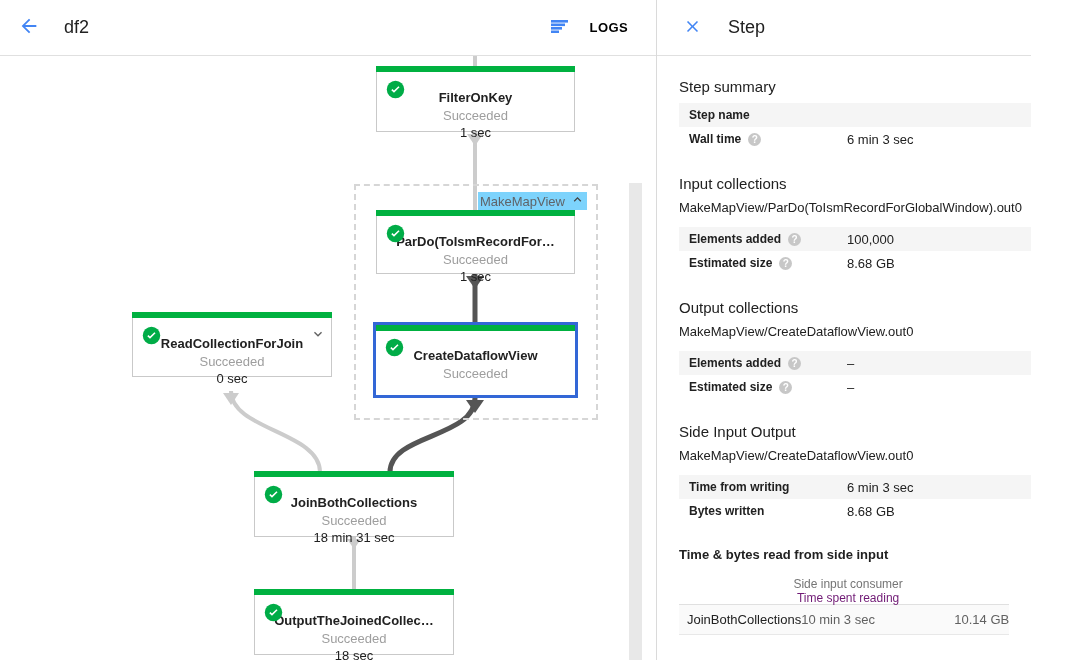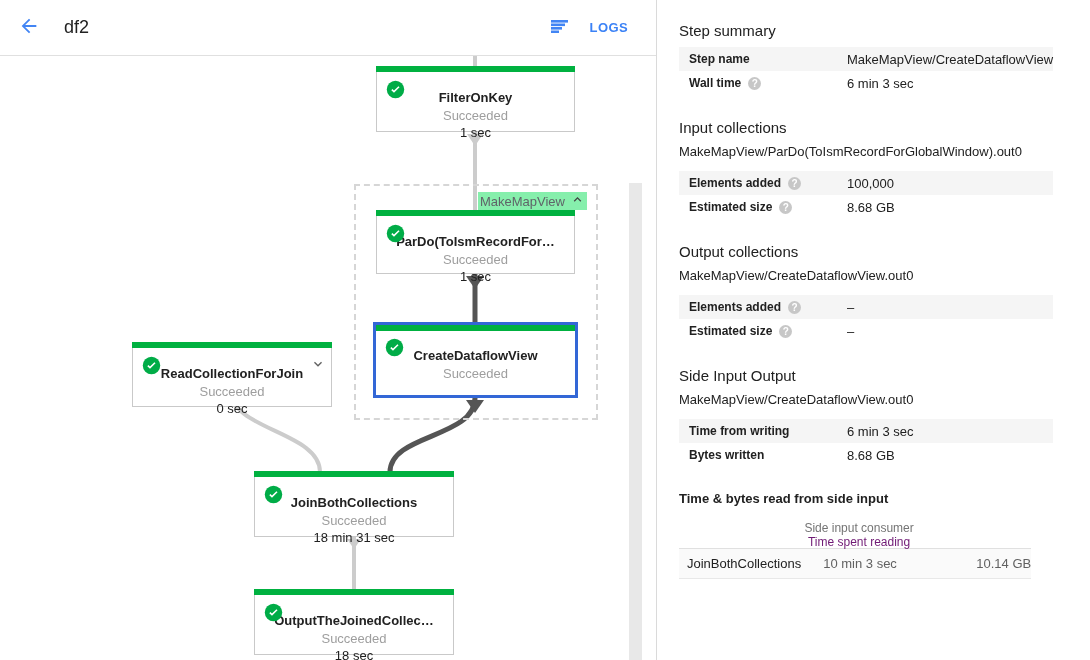--- a/index.html
+++ b/index.html
@@ -6,30 +6,30 @@
   html,body { width:1090px; height:660px; overflow:hidden; background:#fff;
               font-family:"Liberation Sans", sans-serif; }
   .app { display:flex; width:888px; height:660px; position:relative; }
 
   
   .left-pane { width:656px; position:relative; flex:0 0 656px; }
   .graph-header { height:56px; border-bottom:1px solid #e0e0e0; display:flex; align-items:center; background:#fff; }
   .back-btn { margin-left:16px; width:26px; height:26px; border:none; background:none; cursor:pointer; display:flex; align-items:center; justify-content:center; }
   .job-title { margin-left:22px; font-size:18px; color:#212121; }
   .logs-btn { margin-left:auto; margin-right:28px; border:none; background:none; cursor:pointer;
-              display:flex; align-items:center; gap:22px; color:#3b82f6; font-weight:bold;
+              display:flex; align-items:center; gap:22px; color:#000000; font-weight:bold;
               font-size:13px; letter-spacing:.4px; font-family:"Liberation Sans",sans-serif; }
 
   .graph-canvas { position:absolute; top:56px; left:0; width:656px; height:604px; overflow:hidden; background:#fff; }
   .edges { position:absolute; inset:0; }
 
   .group-box { position:absolute; left:354px; top:128px; width:244px; height:236px;
                border:2px dashed #d6d6d6; }
   .group-label { position:absolute; top:6px; right:9px; display:flex; align-items:center; gap:5px;
-                 font-size:13px; color:#5f6368; cursor:pointer; background:#86efac; padding:0 2px; }
+                 font-size:13px; color:#5f6368; cursor:pointer; background:#7dd3fc; padding:0 2px; }
 
   .node { position:absolute; width:199px; height:66px; background:#fff; border:1px solid #c9c9c9;
           text-align:center; padding-top:16px; cursor:pointer; }
   .node-bar { position:absolute; top:-1px; left:-1px; right:-1px; height:6px; background:#00b140; }
   .node.selected { border:3px solid #3367d6; }
   .node.selected .node-bar { top:0; left:0; right:0; }
   .check-badge { position:absolute; left:9px; top:13px; width:19px; height:19px; }
   .node-title { margin-top:6px; font-size:13px; font-weight:bold; color:#212121; line-height:18px; white-space:nowrap; }
   .node-status { font-size:13px; color:#9e9e9e; line-height:17px; }
   .node-time { font-size:13px; color:#212121; line-height:17px; }
@@ -157,21 +157,21 @@
         <span class="check-badge">
           <svg width="19" height="19" viewBox="0 0 24 24">
               <circle cx="12" cy="12" r="11" fill="#00ac47"></circle>
               <path d="M10.1 16.2 6.7 12.8l1.4-1.4 2 2 5.6-5.6 1.4 1.4z" fill="#fff"></path>
             </svg>
         </span>
         <div class="node-title">CreateDataflowView</div>
         <div class="node-status">Succeeded</div>
       </div>
 
-      <div class="node" style="left:132px; top:286px; width:200px; height:65px;">
+      <div class="node" style="left:132px; top:256px; width:200px; height:65px;">
         <div class="node-bar"></div>
         <span class="check-badge">
           <svg width="19" height="19" viewBox="0 0 24 24">
               <circle cx="12" cy="12" r="11" fill="#00ac47"></circle>
               <path d="M10.1 16.2 6.7 12.8l1.4-1.4 2 2 5.6-5.6 1.4 1.4z" fill="#fff"></path>
             </svg>
         </span>
         <span class="node-expand">
           <svg width="16" height="16" viewBox="0 0 24 24">
               <path d="M7.4 8.6 12 13.2l4.6-4.6L18 10l-6 6-6-6z" fill="#616161"></path>
@@ -208,30 +208,39 @@
         <div class="node-time">18 sec</div>
       </div>
 
       <div class="scroll-thumb"></div>
     </div>
   </div>
 
   <div class="divider"></div>
 
   <aside class="right-panel">
+    <div class="panel-header">
+      <button class="close-btn">
+        <span>
+          <svg width="19" height="19" viewBox="0 0 24 24">
+              <path d="M19 6.4 17.6 5 12 10.6 6.4 5 5 6.4 10.6 12 5 17.6 6.4 19 12 13.4 17.6 19 19 17.6 13.4 12z" fill="#4285f4"></path>
+            </svg>
+        </span>
+      </button>
+      <span class="panel-title">Step</span>
+    </div>
 
     <div class="panel-content">
 
       <div class="section">
         <div class="section-heading">Step summary</div>
         <div class="kv-row alt">
           <span class="kv-label">
               <span>Step name</span>
             </span>
-          <span class="kv-value">MakeMapView/CreateDataflowView</span>
         </div>
         <div class="kv-row">
           <span class="kv-label">
               <span>Wall time</span>
               <span class="help-badge">?</span>
             </span>
           <span class="kv-value">6 min 3 sec</span>
         </div>
       </div>
 

